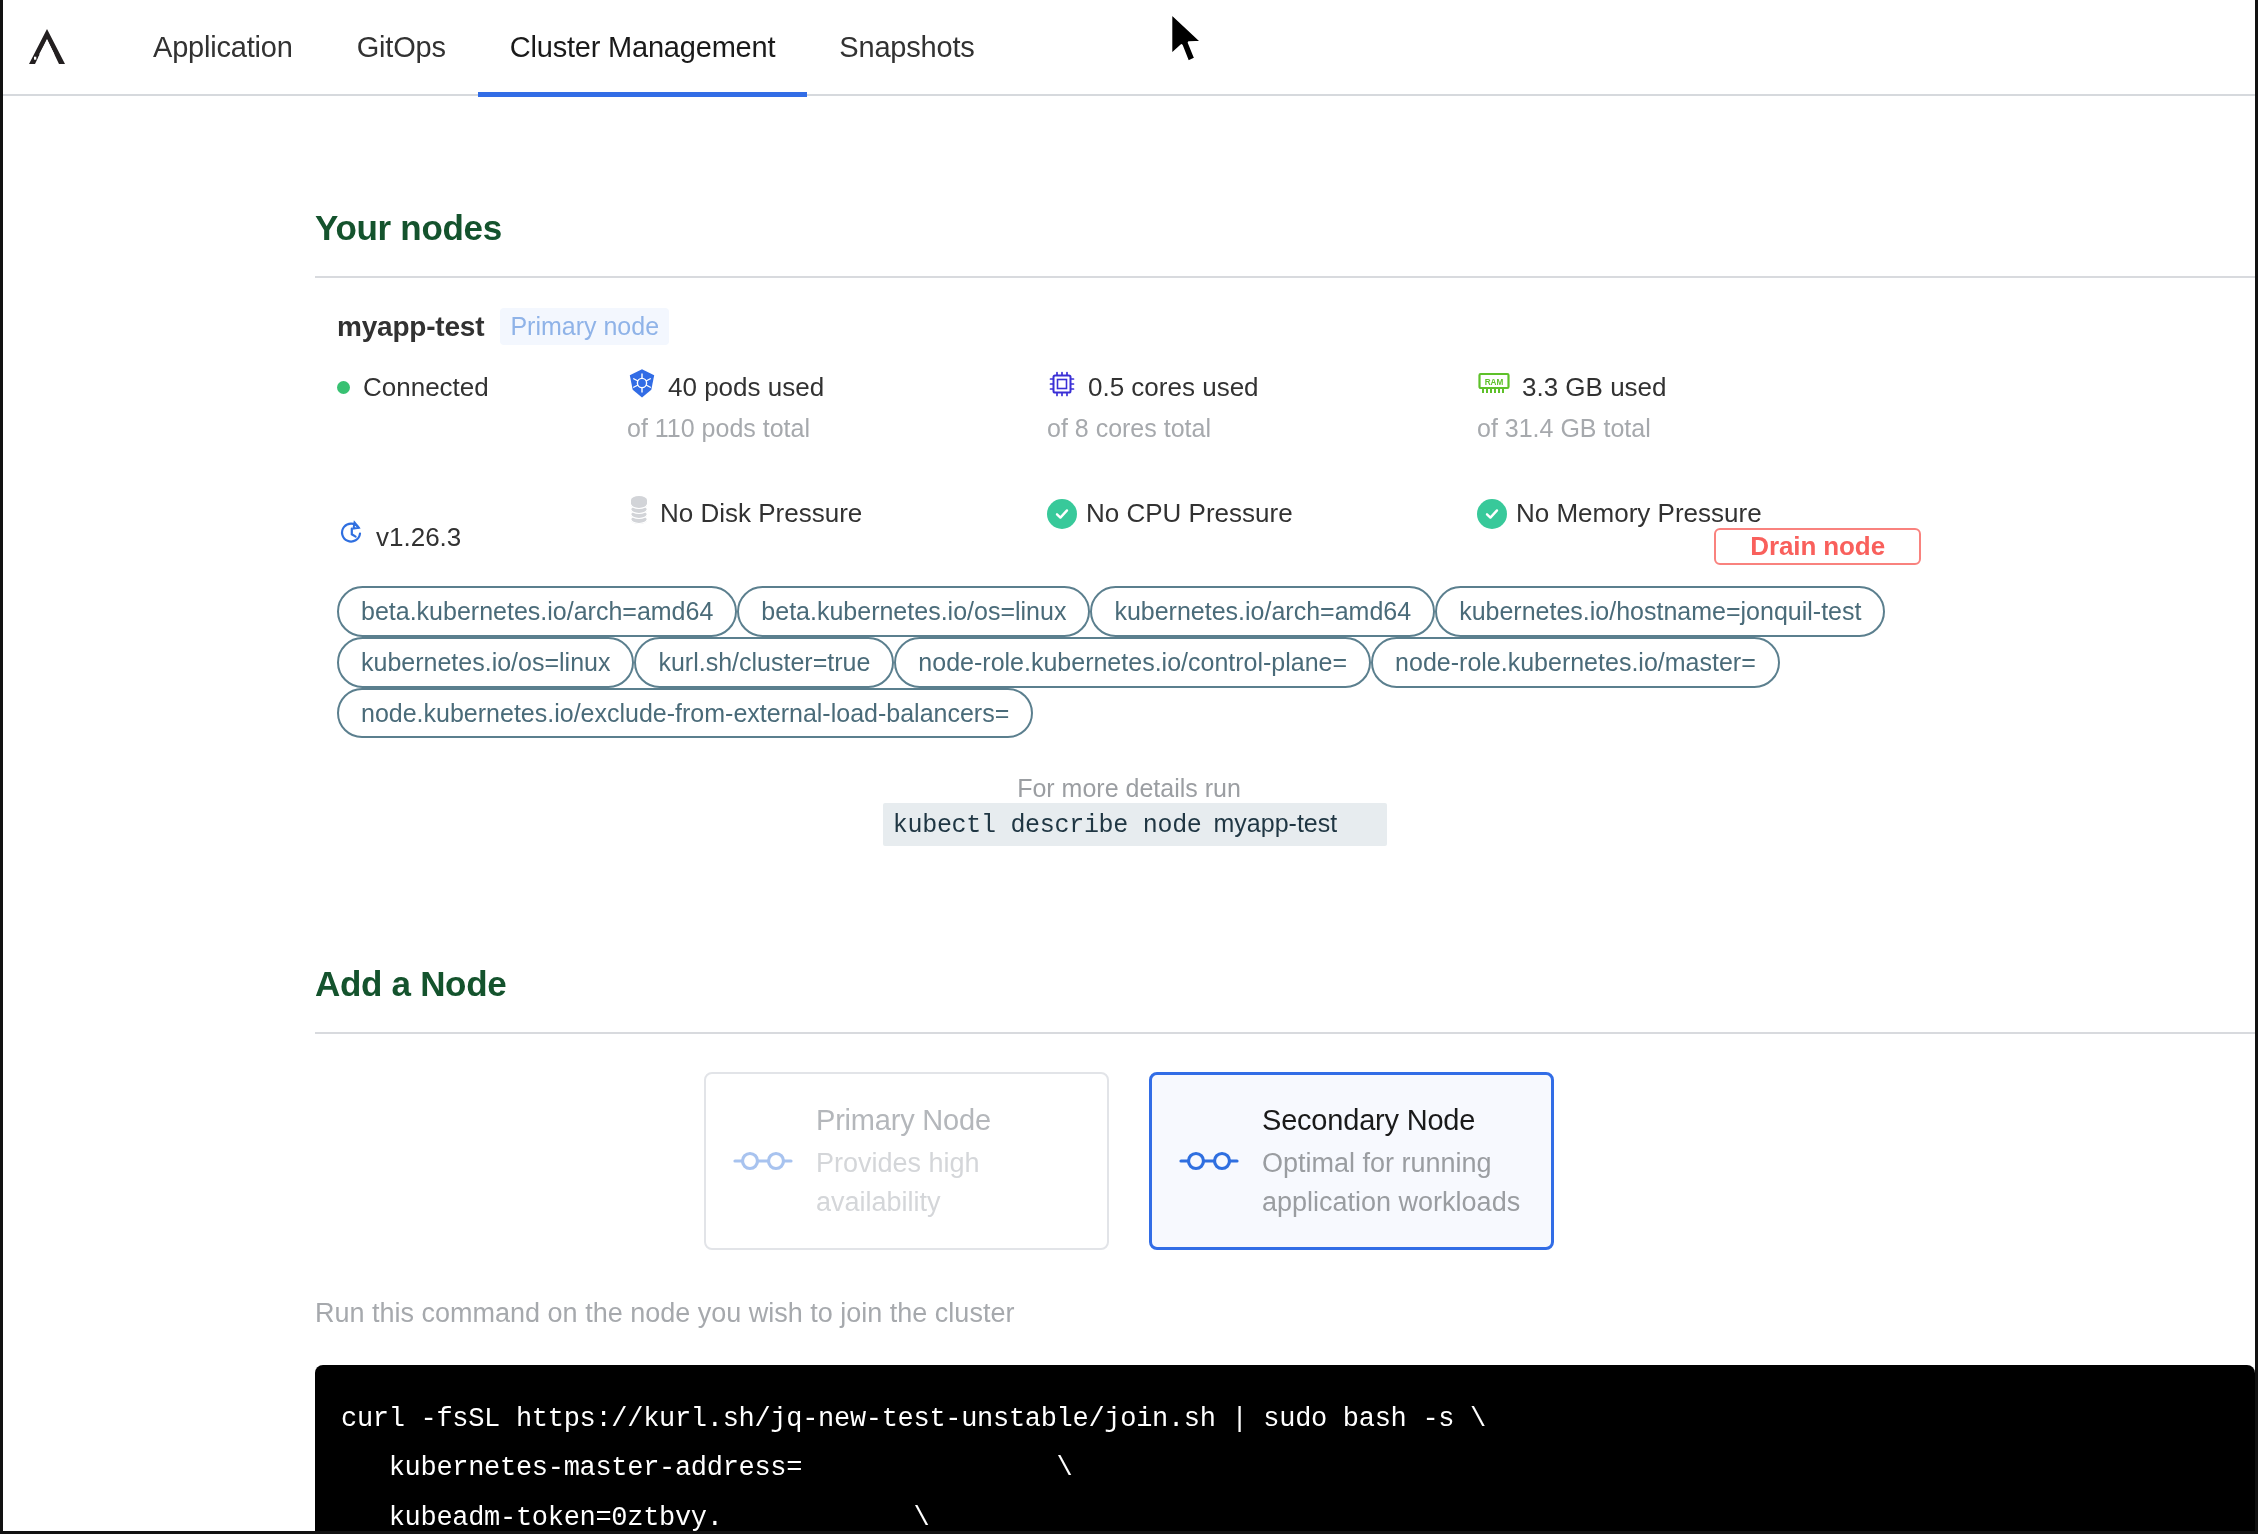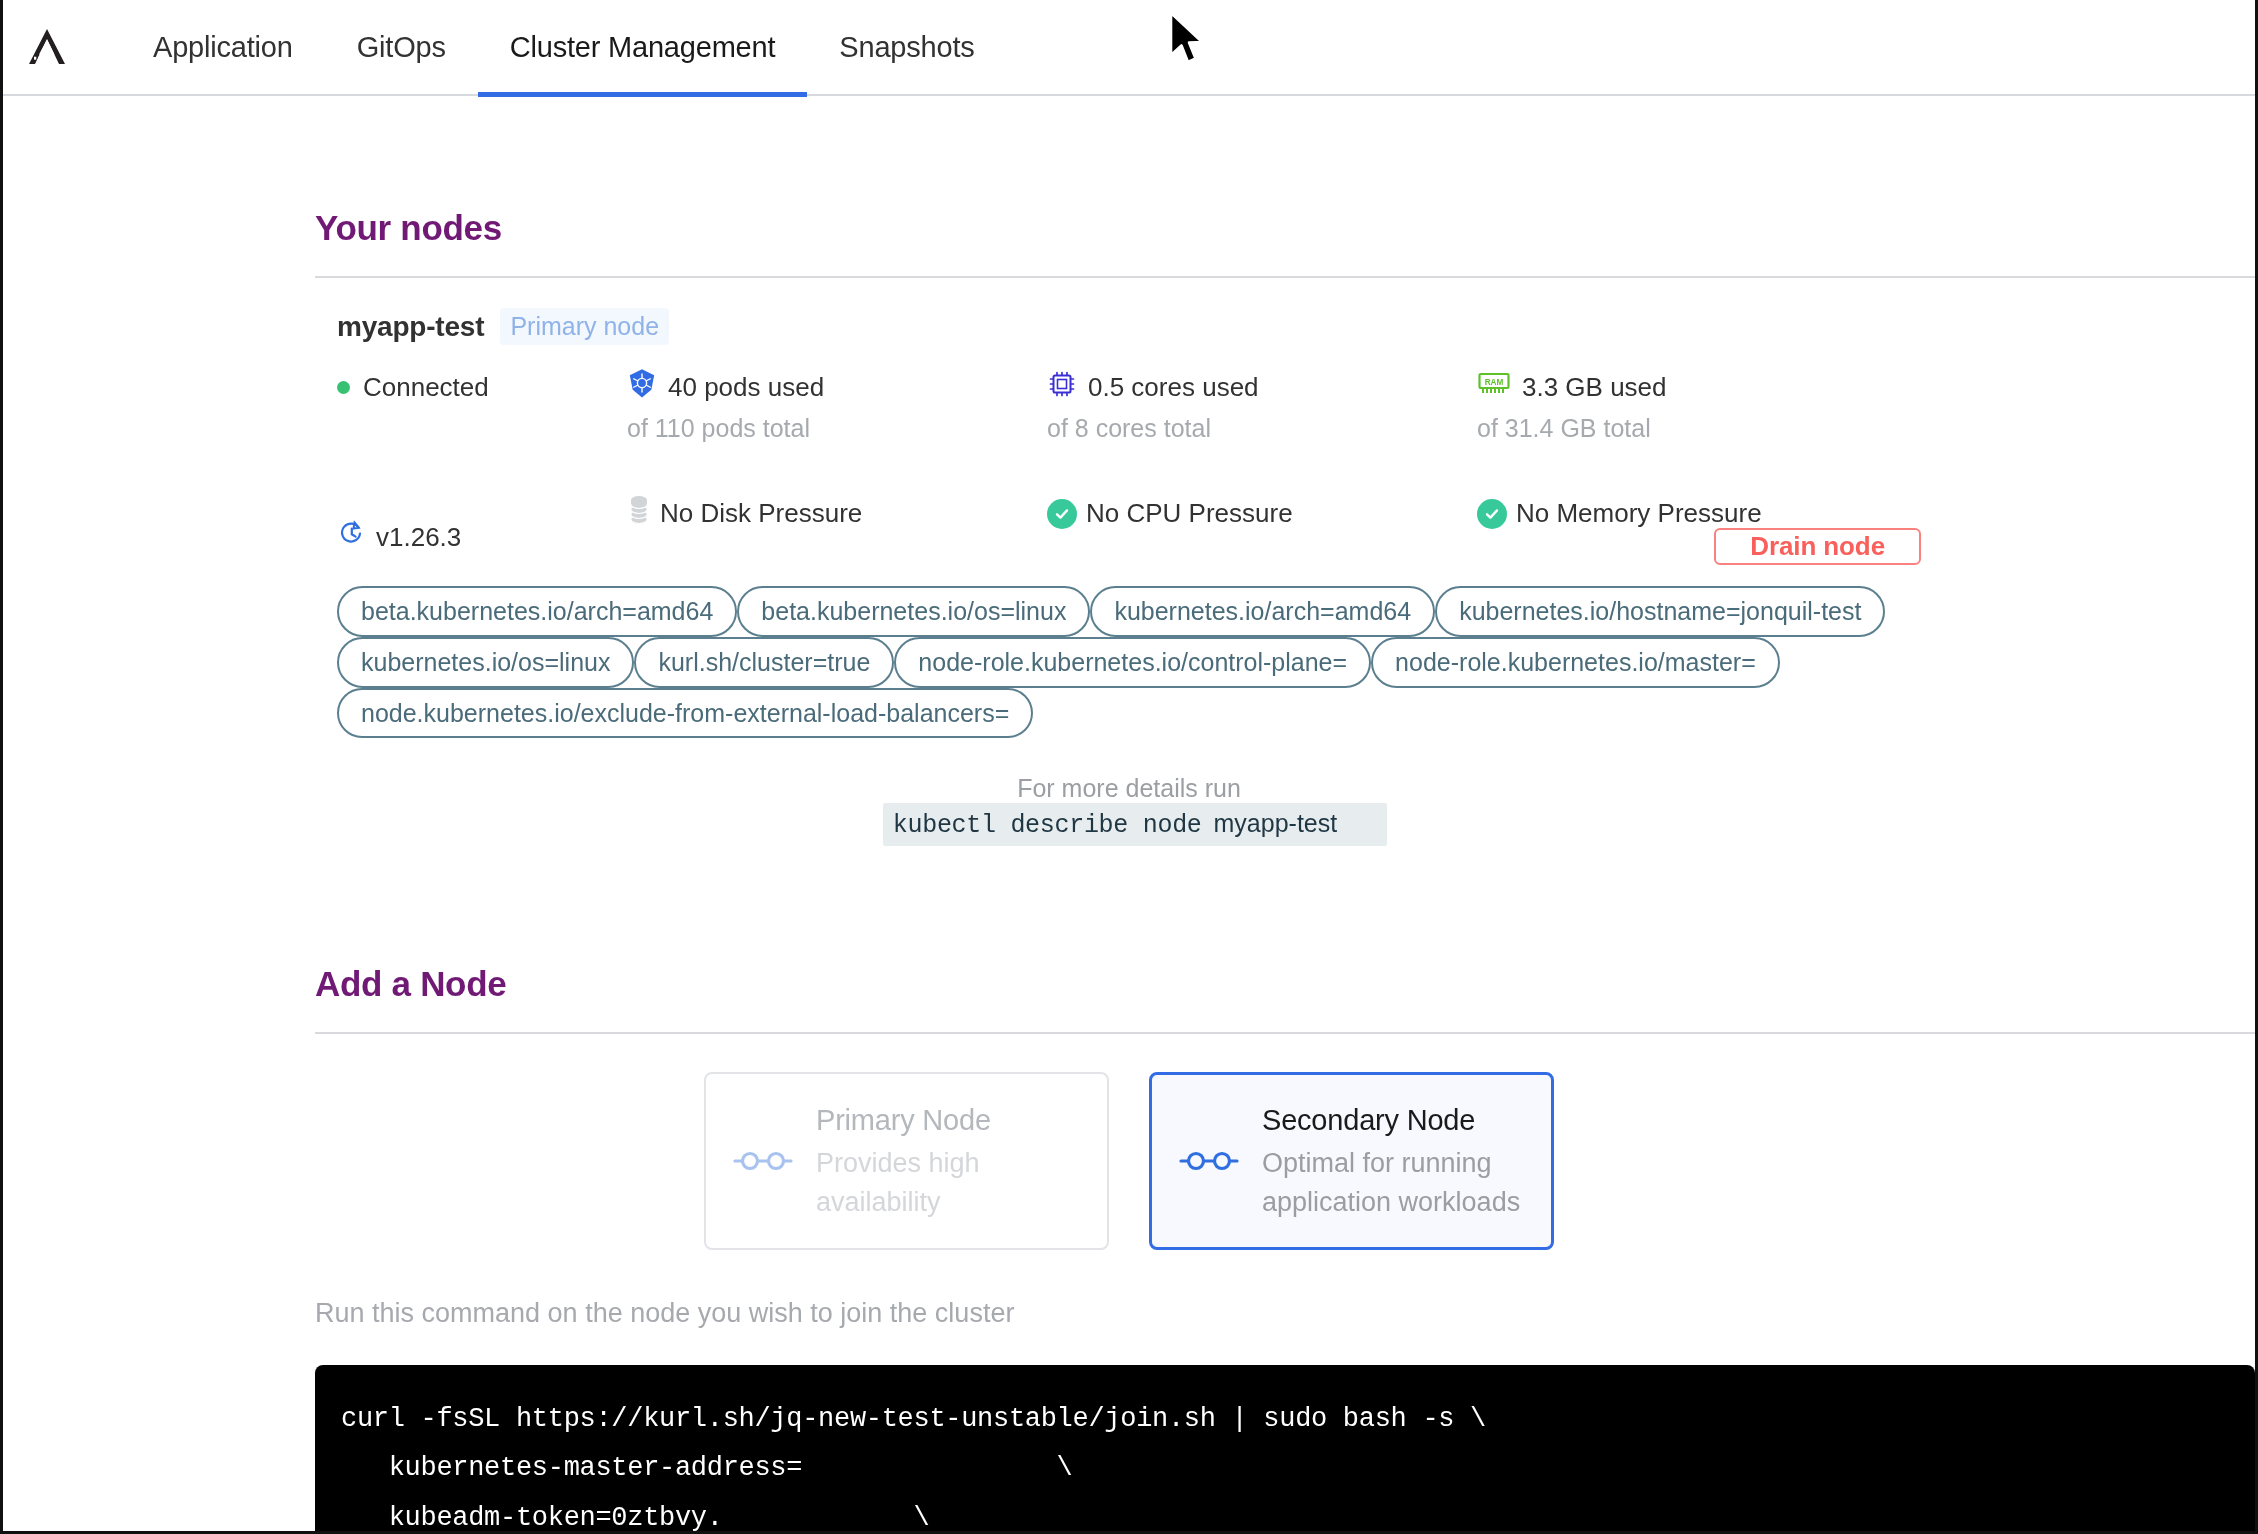--- a/index.html
+++ b/index.html
@@ -58,21 +58,21 @@
     background: #326de6;
   }
 
   
   .content { padding: 0 312px 0 312px; }
   .wrap { max-width: 1940px; }
 
   .section-title {
     font-size: 35px;
     font-weight: bold;
-    color: #701a75;
+    color: #14532d;
     letter-spacing: -0.3px;
   }
   .rule {
     height: 2px;
     background: #d8dade;
     width: 1940px;
   }
 
   #your-nodes-title { margin-top: 112px; }
   #your-nodes-rule { margin-top: 28px; }

